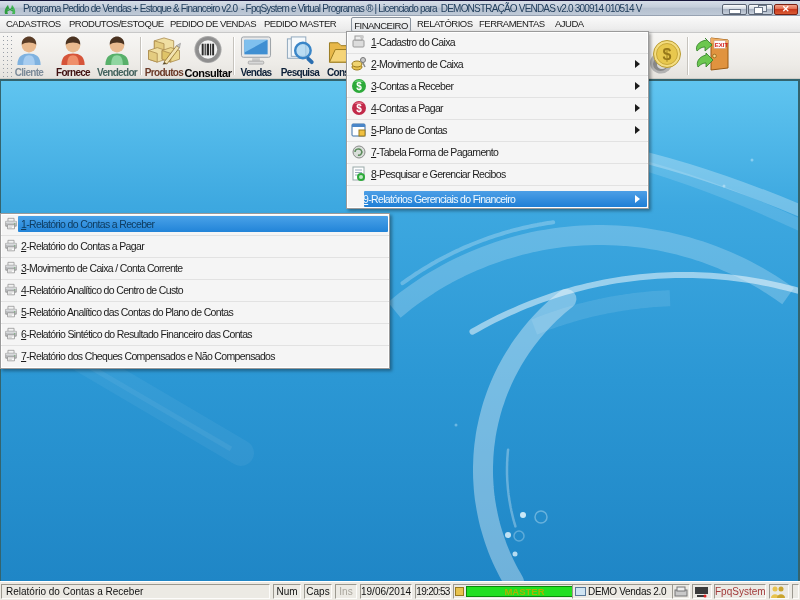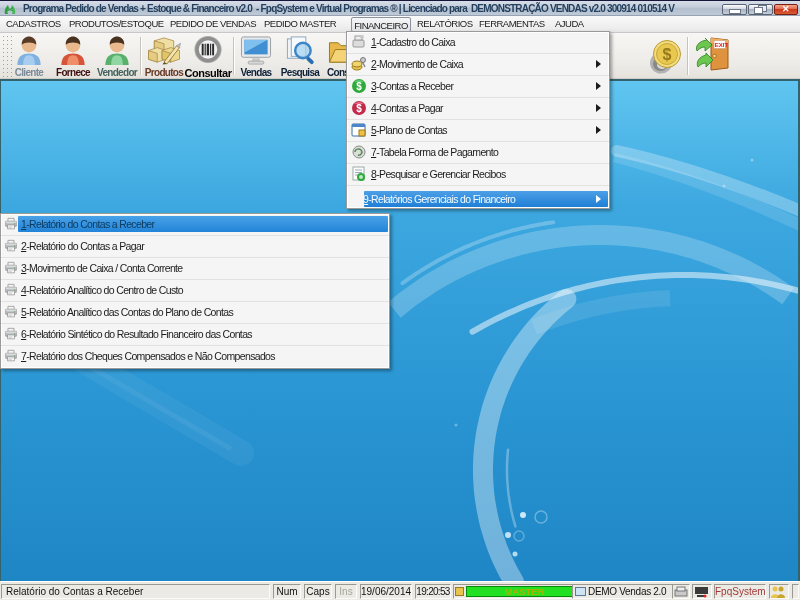--- a/index.html
+++ b/index.html
@@ -3,21 +3,21 @@
 <meta charset="utf-8">
 <style>
 * { margin:0; padding:0; box-sizing:border-box; }
 html,body { width:800px; height:600px; overflow:hidden; font-family:"Liberation Sans", sans-serif; }
 #stage { position:relative; width:800px; height:600px; background:#ece9e2; }
 
 
 #titlebar { position:absolute; left:0; top:0; width:800px; height:16px;
   background:linear-gradient(#d6dde8 0%, #c3cdda 45%, #b4bfce 50%, #bec9d7 100%);
   border-top:1px solid #16163a; border-bottom:1px solid #97a2b2; }
-#titletext { position:absolute; left:23px; top:2px; font-size:10px; font-weight:bold;
+#titletext { position:absolute; left:23px; top:2px; font-size:10px; font-weight:normal;
   color:#23405e; letter-spacing:-0.8px; white-space:nowrap; }
 #appicon { position:absolute; left:3px; top:2px; width:14px; height:13px; }
 .winbtn { position:absolute; top:3px; height:11px; border:1px solid #5a6372; border-radius:2px;
   background:linear-gradient(#fdfdfd, #cfd6df 45%, #aab4c3 50%, #c6cfdb); }
 #btnmin { left:722px; width:25px; }
 #btnmax { left:748px; width:25px; }
 #btnclose { left:774px; width:24px; background:linear-gradient(#f3a58d, #e26a4e 45%, #cb3a1d 50%, #d95c36); border-color:#7a2012; }
 #btnmin::after { content:""; position:absolute; left:6px; top:4px; width:10px; height:3px; background:#fff; border:1px solid #6b7687; }
 #btnmax::after { content:""; position:absolute; left:5px; top:2px; width:7px; height:5px; background:#fff; border:1px solid #6b7687; }
 #btnmax::before { content:""; position:absolute; left:9px; top:0px; width:7px; height:5px; background:#e8ecf2; border:1px solid #6b7687; }
@@ -62,21 +62,21 @@
 .mrow { position:relative; height:22px; border-bottom:1px solid #e2e2e2; }
 .mrow:last-child { border-bottom:none; }
 .mrow .txt { position:absolute; left:24px; top:4px; font-size:10.5px; letter-spacing:-0.65px; color:#1c1c1c; white-space:nowrap; }
 #smenu .mrow .txt { left:20px; }
 .mrow .ico { position:absolute; left:4px; top:2px; width:16px; height:16px; }
 #smenu .mrow .ico { left:3px; top:3px; width:14px; height:14px; }
 .mrow .arr { position:absolute; right:8px; top:6px; width:0; height:0;
   border-left:5px solid #1c1c1c; border-top:4px solid transparent; border-bottom:4px solid transparent; }
 u { text-decoration:underline; }
 
-#pmenu { left:346px; top:31px; width:264px; }
+#pmenu { left:346px; top:31px; width:303px; }
 #smenu { left:0px; top:213px; width:390px; }
 
 #prow9bar { position:absolute; left:17px; right:1px; top:5px; height:16px;
   background:linear-gradient(#4d9fe6 0%, #1f7fd6 100%); border-radius:1px; }
 #prow9 .txt { color:#f2faff; }
 #prow9 .arr { border-left-color:#ffffff; }
 
 #srow1bar { position:absolute; left:17px; right:1px; top:2px; height:16px;
   background:linear-gradient(#4aa2e8 0%, #2284d8 100%); border-radius:1px; }
 #srow1 .txt { color:#0e3c60; }

